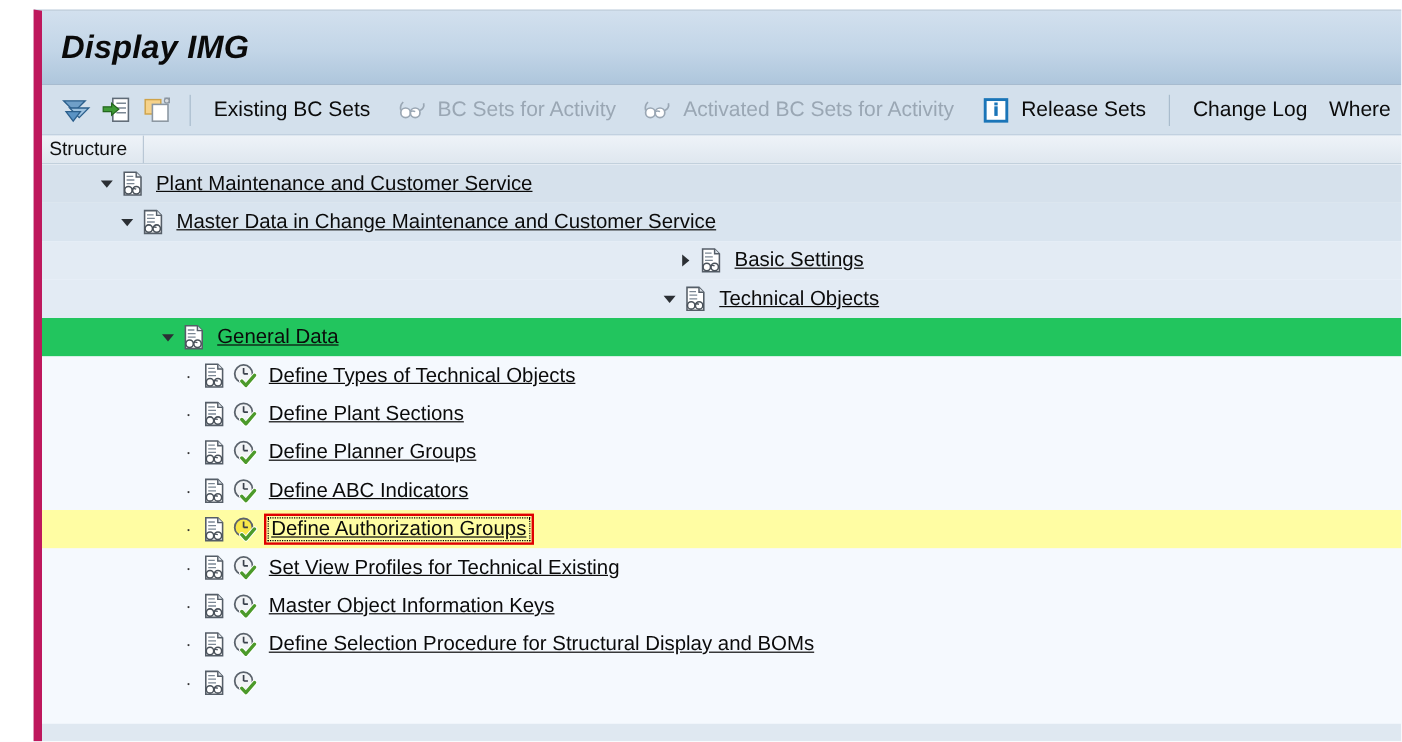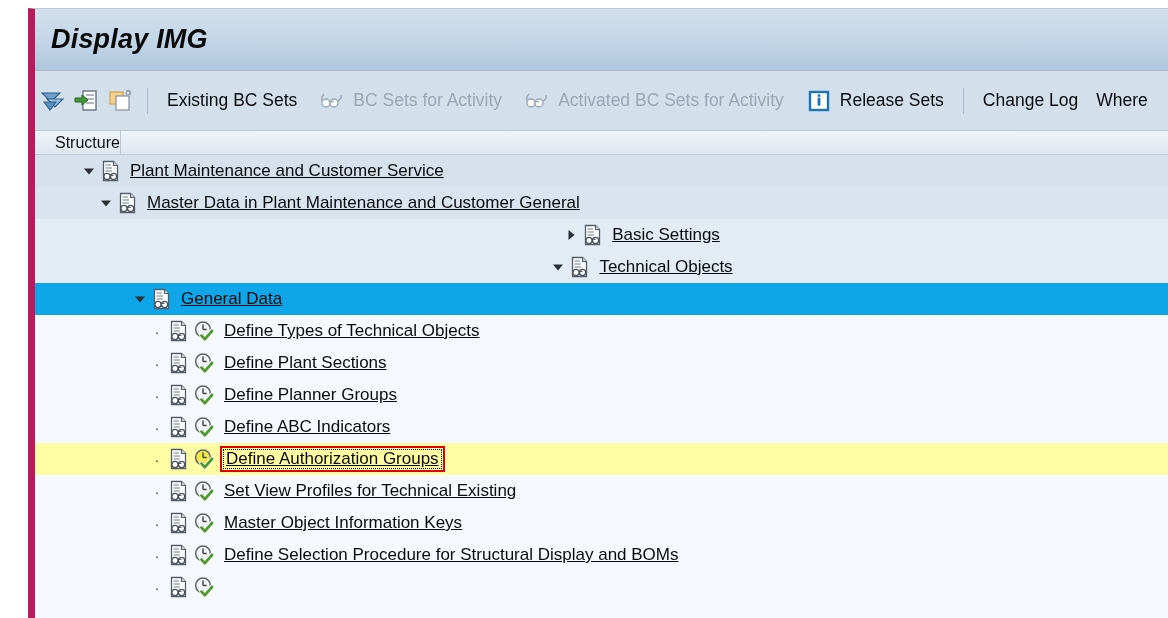--- a/index.html
+++ b/index.html
@@ -45,28 +45,30 @@
     font-style: italic;
     font-weight: bold;
     color: #0a0a0a;
     padding-left: 16px;
     letter-spacing: .2px;
     white-space: nowrap;
   }
 
   
   .toolbar {
-    height: 60px;
+    height: 42px;
     background: #d3e0ec;
     border-bottom: 1px solid #b6c7d7;
     display: flex;
     align-items: center;
     box-sizing: border-box;
+    padding-left: 10px;
     white-space: nowrap;
     overflow: hidden;
+    justify-content: flex-end;
   }
   .tb-icon {
     width: 34px;
     height: 34px;
     display: inline-flex;
     align-items: center;
     justify-content: center;
     flex: 0 0 auto;
   }
   .tb-sep {
@@ -99,21 +101,21 @@
     height: 24px;
     background: linear-gradient(to bottom, #eef3f8 0%, #dfe7ef 100%);
     border-bottom: 1px solid #b9c7d5;
     display: flex;
     align-items: center;
     box-sizing: border-box;
   }
   .col-header .ch-cell {
     font-size: 16px;
     color: #111;
-    padding-left: 20px;
+    padding-left: 6px;
     border-right: 1px solid #b9c7d5;
     height: 100%;
     display: flex;
     align-items: center;
     min-width: 85px;
     box-sizing: border-box;
   }
 
   
   .tree {
@@ -157,21 +159,21 @@
     font-size: 17px;
     color: #0b0b0b;
     padding-left: 7px;
     flex: 0 0 auto;
     text-decoration: underline;
   }
   
   .lvl0 { background: #d6e1ec; }
   .lvl1 { background: #d9e4ef; }
   .lvl2 { background: #e3ebf4; justify-content: center; }
-  .lvl3 { background: #0ea5e9; }
+  .lvl3 { background: #22c55e; }
   .lvlLeaf { background: #f5f9fe; }
   .row.sel { background: #fffda3; }
   .row.sel .rlabel {
     border: 2px solid #e00000;
     padding: 0 4px;
     margin-left: 3px;
     line-height: 22px;
     position: relative;
   }
   .row.sel .rlabel::after {
@@ -318,21 +320,21 @@
                 <path d="M3.5 1.5 h10 l4 4 v15 h-14 z" fill="#ffffff" stroke="#555e68" stroke-width="1.3"></path>
                 <path d="M13.5 1.5 v4 h4" fill="#dde3e9" stroke="#555e68" stroke-width="1.2"></path>
                 <line x1="5.5" y1="5" x2="11" y2="5" stroke="#7b8794" stroke-width="1.1"></line>
                 <line x1="5.5" y1="8" x2="12" y2="8" stroke="#7b8794" stroke-width="1.1"></line>
                 <line x1="5.5" y1="11" x2="12" y2="11" stroke="#7b8794" stroke-width="1.1"></line>
                 <circle cx="7" cy="16.5" r="3.1" fill="#ffffff" stroke="#4a525b" stroke-width="1.3"></circle>
                 <circle cx="13.6" cy="16.5" r="3.1" fill="#ffffff" stroke="#4a525b" stroke-width="1.3"></circle>
                 <path d="M10.1 15.6 q1.7 -0.9 3.4 0" fill="none" stroke="#4a525b" stroke-width="1.1"></path>
               </svg>
             </span>
-            <span class="rlabel">Master Data in Plant Maintenance and Customer General</span>
+            <span class="rlabel">Master Data in Change Maintenance and Customer Service</span>
           </div>
           <div class="row lvl2">
             <span style="flex: 0 0 auto; width: 78px;"></span>
             <span class="twisty">
               <svg width="12" height="12" viewBox="0 0 12 12">
                 <polygon points="3.5,1 9.5,6 3.5,11" fill="#2b2f34"></polygon>
               </svg>
             </span>
             <span class="node-ico">
               <svg width="22" height="22" viewBox="0 0 22 22">

